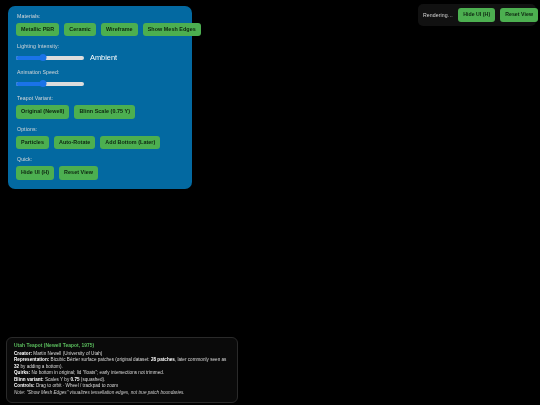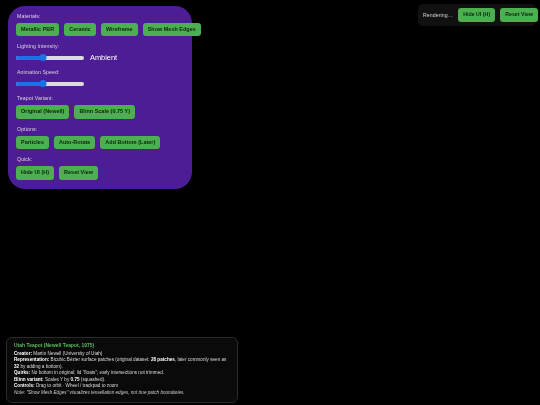--- a/index.html
+++ b/index.html
@@ -57,22 +57,22 @@
     font-size: 5.2px;
     padding: 4px 5px;
   }
 
   
   #control-panel {
     position: absolute;
     left: 8px;
     top: 6px;
     width: 184px;
-    background: #4c1d95;
-    border-radius: 17px;
+    background: #0369a1;
+    border-radius: 7px;
     padding: 7px 8px 9px 8px;
     box-sizing: border-box;
   }
   .group-label {
     font-size: 5.2px;
     color: #d9d9d9;
     margin: 0 0 4px 1px;
     letter-spacing: 0.1px;
   }
   .group-label.spaced { margin-top: 7px; }

